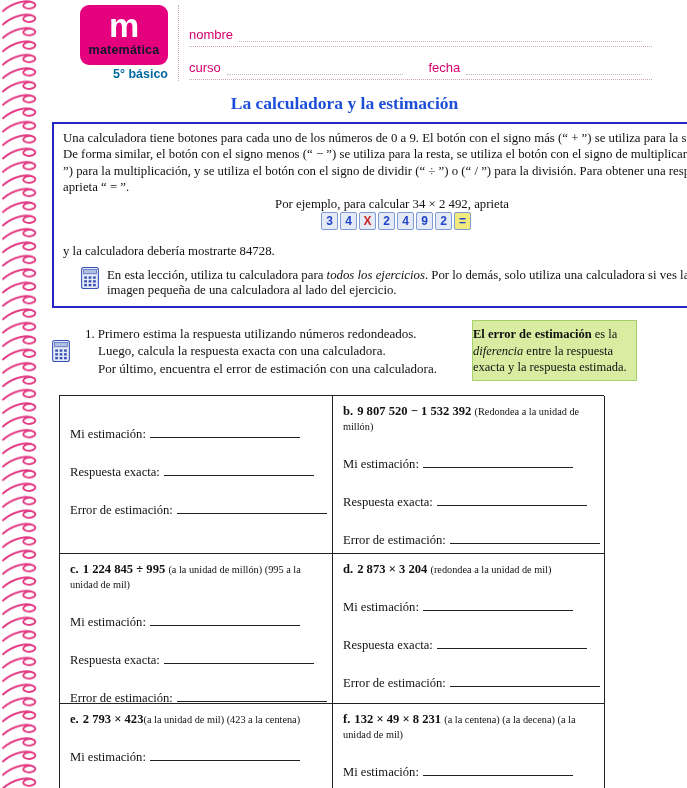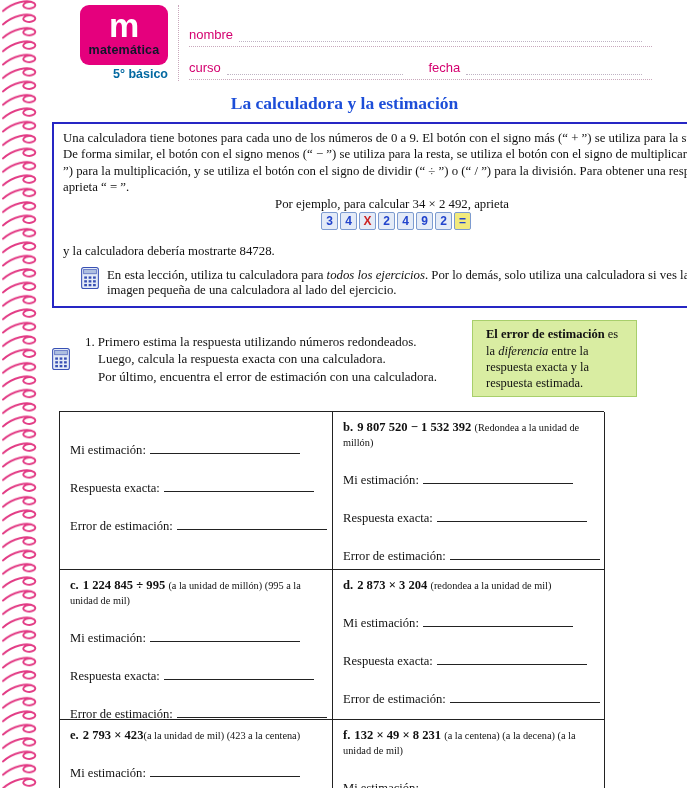--- a/index.html
+++ b/index.html
@@ -58,21 +58,21 @@
   .note { display:flex; margin-top:7px; margin-left:18px; gap:8px; align-items:flex-start; }
   .note-text { flex:1; font-size:12.8px; line-height:1.25; padding-top:1px; }
   .italic { font-style:italic; }
 
   
   .instruction-row { display:flex; margin-top:12px; width:585px; gap:15px; align-items:center; }
   .instr-text { width:372px; font-size:13px; line-height:1.35; }
   .instr-num { margin-right:3px; }
   .indent { padding-left:13px; }
   .tip-box {
-    flex:1; background:#d9eda2; border:1px solid #a8cf6b; padding:5px 13px;
+    flex:1; background:#d9eda2; border:1px solid #a8cf6b; padding:5px 0;
     font-size:12.5px; line-height:1.3;
   }
   .tip-bold { font-weight:bold; }
 
   
   .problems {
     margin-top:14px; margin-left:7px; width:545px;
     display:grid; grid-template-columns:273px 272px; grid-template-rows:158px 150px 160px;
     border-top:1px solid #222; border-left:1px solid #222;
   }

